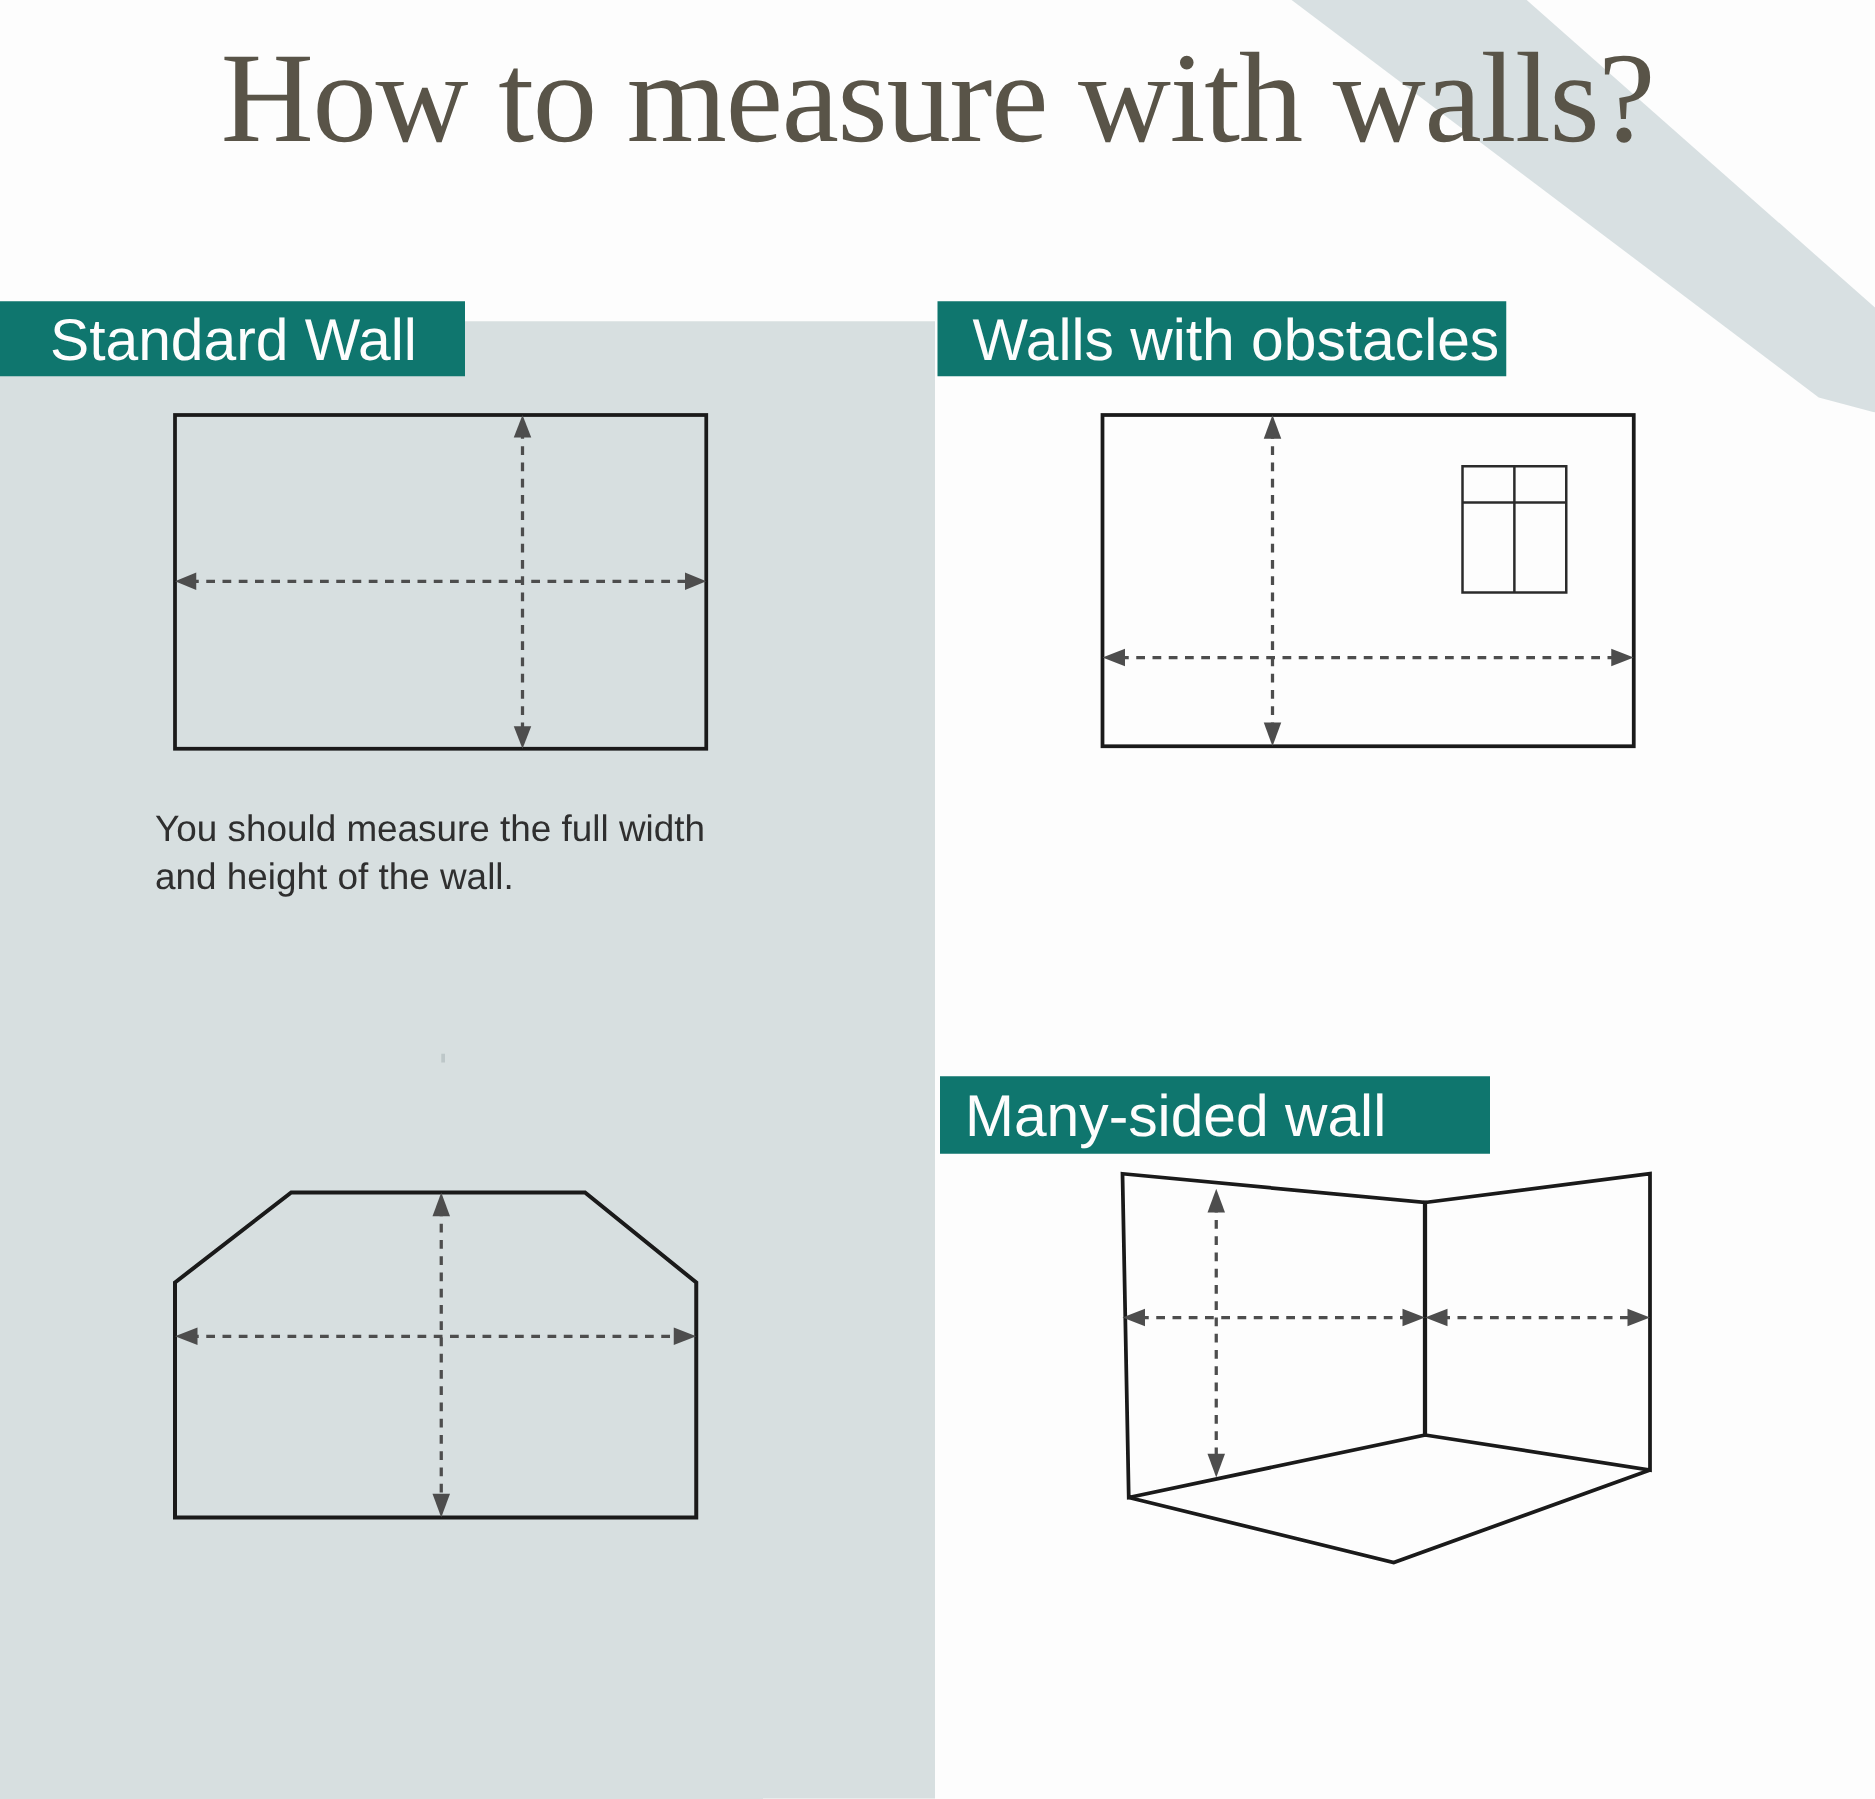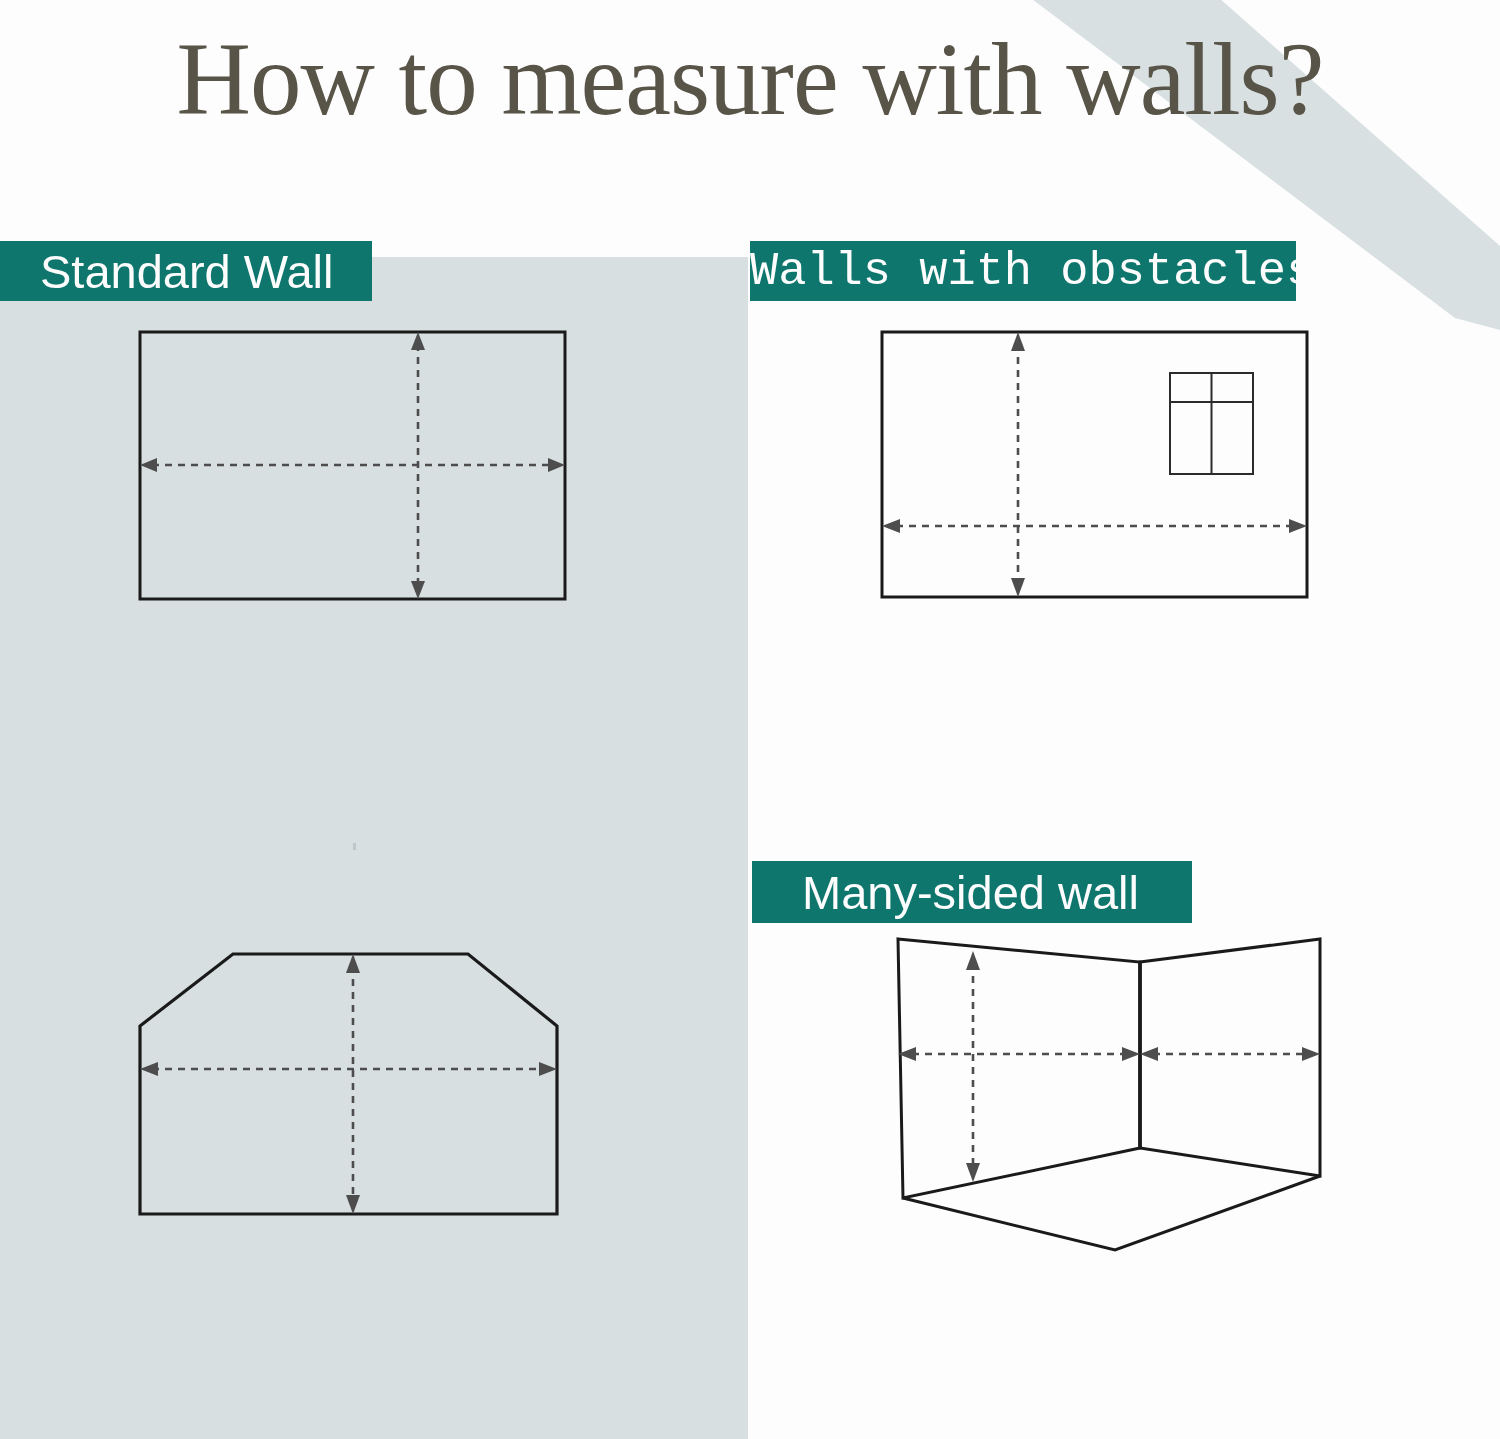--- a/index.html
+++ b/index.html
@@ -35,23 +35,23 @@
     position:absolute;
     background:#0f766e;
     color:#fdfdfd;
     font-size:47px;
     line-height:1;
     display:flex;align-items:center;
     box-sizing:border-box;
     white-space:nowrap;
   }
   #tab-standard   {left:0px;   top:241px; width:372px; height:60px; padding-left:40px;}
-  #tab-obstacles  {left:750px; top:241px; width:546px; height:60px; font-family:Liberation Mono, monospace;}
+  #tab-obstacles  {left:750px; top:241px; width:455px; height:60px; padding-left:28px;}
   #tab-sloping    {left:0px;   top:861px; width:368px; height:62px; padding-left:60px;}
-  #tab-manysided  {left:752px; top:861px; width:440px; height:62px; padding-left:50px;}
+  #tab-manysided  {left:752px; top:861px; width:440px; height:62px; padding-left:20px;}
 
   
   .caption{
     position:absolute;
     font-size:29.5px;
     line-height:1.30;
     color:#2f2f2f;
     white-space:pre-line;
   }
   #cap-standard  {left:124px; top:645px; width:520px;}
@@ -158,14 +158,16 @@
     <g fill="#4d4d4d">
       <path d="M28,134 L46,127 L46,141 Z"></path>
       <path d="M270,134 L252,127 L252,141 Z"></path>
       <path d="M270,134 L288,127 L288,141 Z"></path>
       <path d="M450,134 L432,127 L432,141 Z"></path>
       <path d="M103,31 L96,50 L110,50 Z"></path>
       <path d="M103,262 L96,243 L110,243 Z"></path>
     </g>
   </svg>
 
+  <div class="caption" id="cap-standard">You should measure the full width
+ and height of the wall.</div>
 
 </div>
 
 </body></html>

